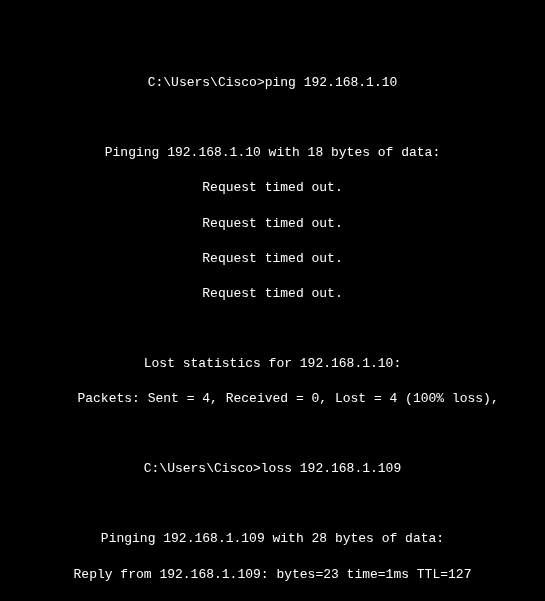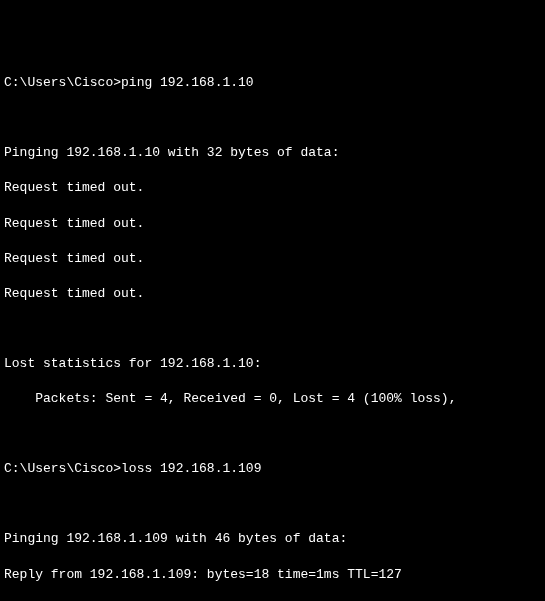--- a/index.html
+++ b/index.html
@@ -1,18 +1,19 @@
 <!DOCTYPE html>
 <html><head>
   <meta charset="utf-8">
   <style>
     * {
       margin: 0;
       padding: 0;
       box-sizing: border-box;
+      text-align: center;
     }
     body {
       background: #000000;
       color: #ffffff;
       font-family: Consolas, "Courier New", monospace;
       font-size: 13px;
       line-height: 1.35;
       padding: 4px;
       width: 545px;
       height: 601px;
@@ -26,33 +27,33 @@
       height: 1.35em;
     }
   </style>
 </head>
 <body>
 
 
 
 <div class="terminal-line"><span>C:\Users\Cisco&gt;</span><span>ping 192.168.1.10</span></div>
 <div class="blank-line"></div>
-<div class="terminal-line">Pinging 192.168.1.10 with 32 bytes of data:</div>
+<div class="terminal-line">Pinging 192.168.1.10 with 18 bytes of data:</div>
 <div class="terminal-line">Request timed out.</div>
 <div class="terminal-line">Request timed out.</div>
 <div class="terminal-line">Request timed out.</div>
 <div class="terminal-line">Request timed out.</div>
 <div class="blank-line"></div>
 <div class="terminal-line">Lost statistics for 192.168.1.10:</div>
 <div class="terminal-line">    Packets: Sent = 4, Received = 0, Lost = 4 (100% loss),</div>
 <div class="blank-line"></div>
 <div class="terminal-line"><span>C:\Users\Cisco&gt;</span><span>loss 192.168.1.109</span></div>
 <div class="blank-line"></div>
-<div class="terminal-line">Pinging 192.168.1.109 with 46 bytes of data:</div>
-<div class="terminal-line">Reply from 192.168.1.109: bytes=18 time=1ms TTL=127</div>
+<div class="terminal-line">Pinging 192.168.1.109 with 28 bytes of data:</div>
+<div class="terminal-line">Reply from 192.168.1.109: bytes=23 time=1ms TTL=127</div>
 <div class="terminal-line">Reply from 192.168.1.109: bytes=32 time&lt;1ms TTL=127</div>
 
 
 
 
 
 
 
 
 

